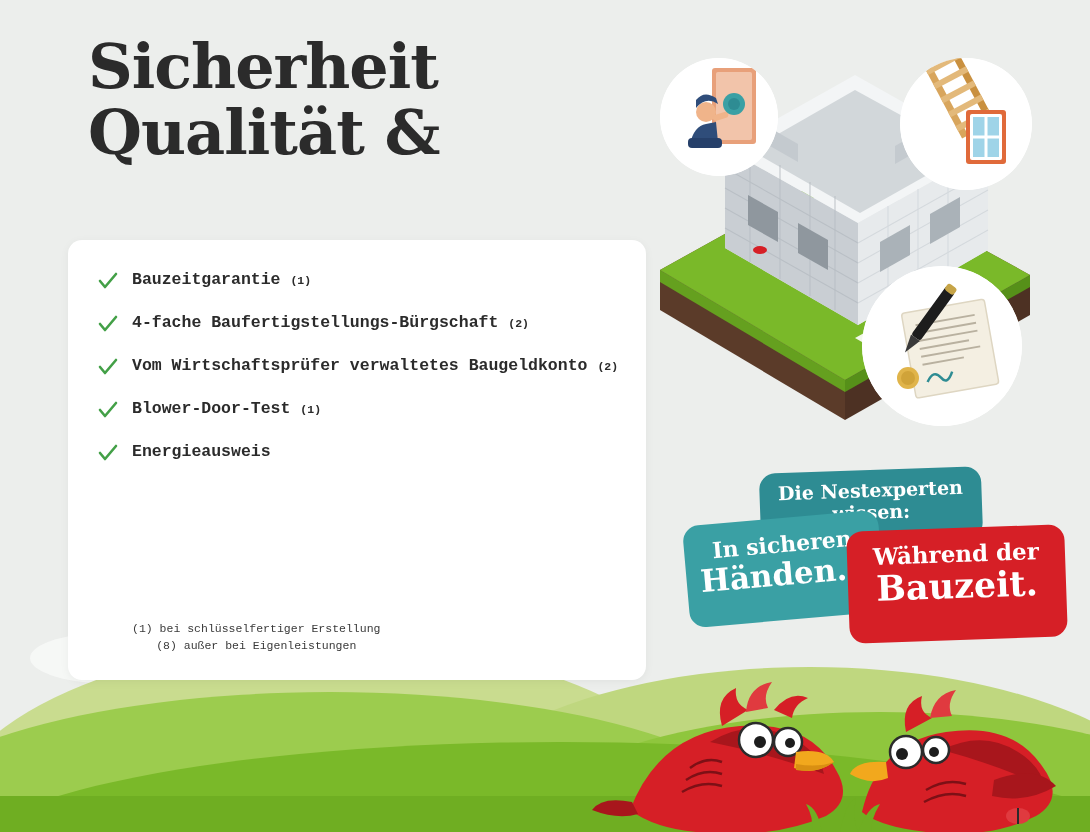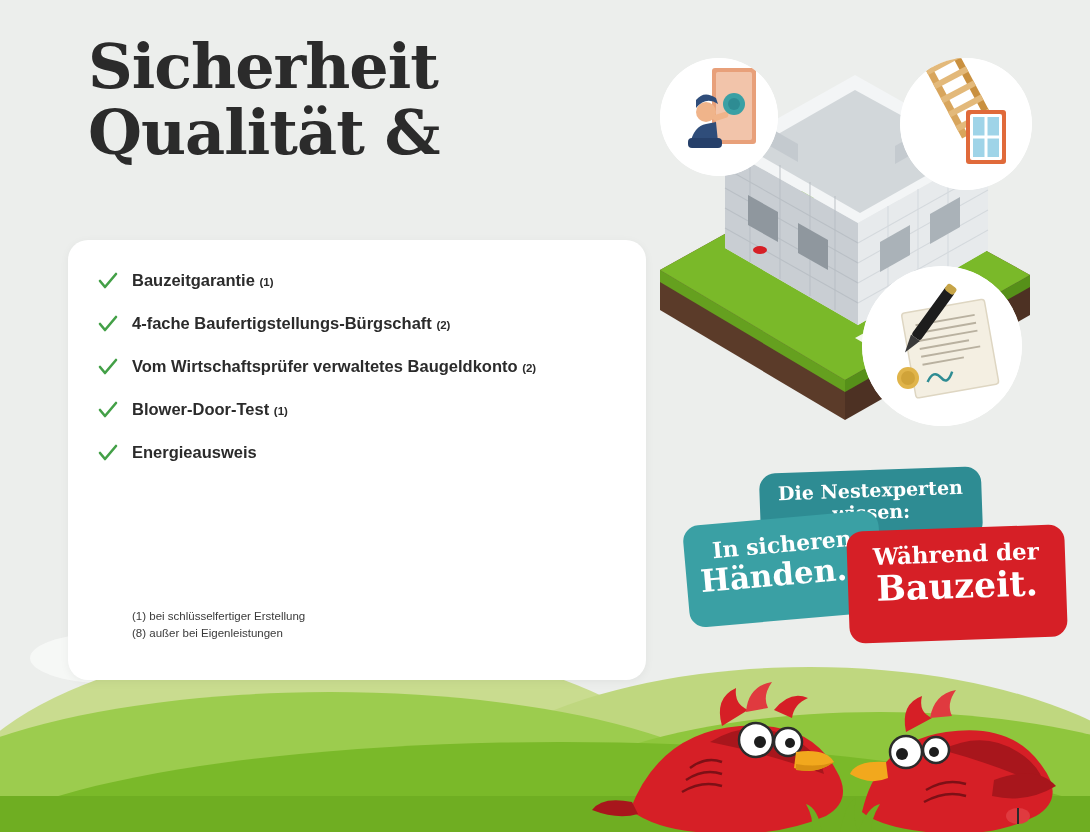--- a/index.html
+++ b/index.html
@@ -63,22 +63,23 @@
     letter-spacing: -1px;
   }
   .headline div { white-space: nowrap; }
 
   
   .card {
     position: absolute;
     left: 68px; top: 240px;
     width: 578px; height: 440px;
     background: #ffffff;
-    border-radius: 20px;
+    border-radius: 14px;
     box-shadow: 0 2px 10px rgba(0,0,0,.05);
+    font-family: Liberation Mono, monospace;
   }
   .list { position: absolute; left: 30px; top: 30px; width: 540px; }
   .list-item {
     display: flex;
     align-items: flex-start;
     margin-bottom: 21px;
     min-height: 22px;
   }
   .check {
     flex: 0 0 auto;
@@ -94,24 +95,25 @@
     line-height: 1.25;
   }
   .item-text .fn {
     font-size: 11.5px;
     font-weight: bold;
     vertical-align: baseline;
     color: #2b2b2b;
   }
   .footnotes {
     position: absolute;
-    left: 64px; top: 368px;
+    left: 64px; top: 380px;
     font-size: 11.5px;
     line-height: 1.5;
     color: #3a3a3a;
+    text-align: center;
   }
 
   
   .illo { position: absolute; left: 630px; top: 20px; width: 450px; height: 400px; }
 
   
   .badge {
     position: absolute;
     border-radius: 50%;
     background: #ffffff;

